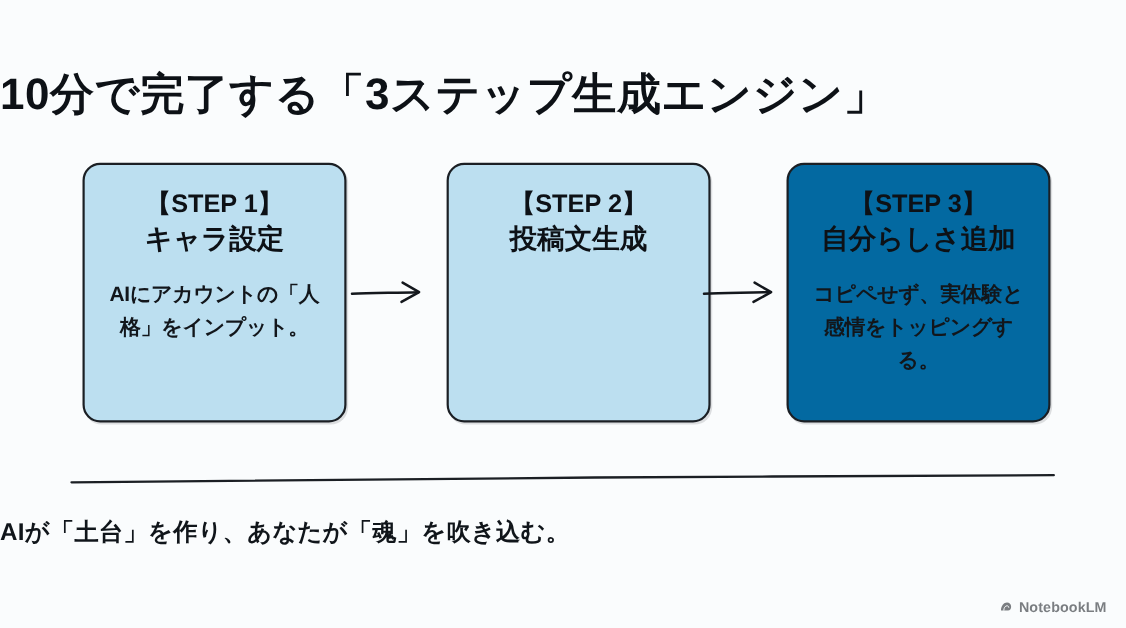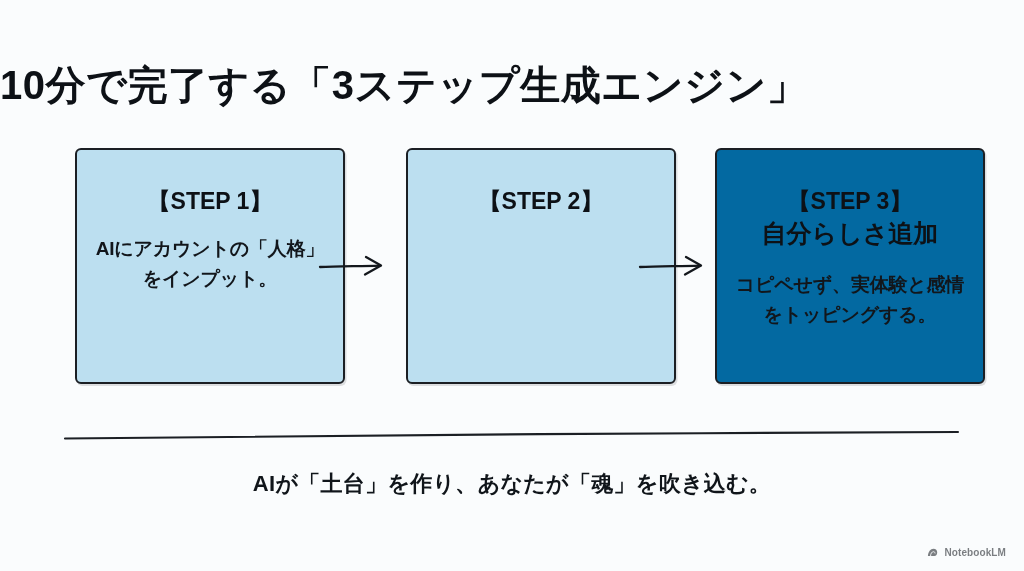--- a/index.html
+++ b/index.html
@@ -40,26 +40,26 @@
     position: absolute;
     left: 0;
     top: 148px;
     width: 1024px;
     height: 238px;
   }
 
   .step-box {
     position: absolute;
     top: 0;
-    width: 270px;
+    width: 240px;
     height: 236px;
     box-sizing: border-box;
     border: 2.5px solid #1b1f24;
-    border-radius: 6px;
-    padding: 38px 16px 0 16px;
+    border-radius: 16px;
+    padding: 22px 16px 0 16px;
     box-shadow: 1.5px 2px 0 rgba(20,24,30,0.13);
   }
   .step-box.blue   { background: #bcdff0; }
   .step-box.orange { background: #0369a1; }
 
   #box-1 { left: 75px; }
   #box-2 { left: 406px; }
   #box-3 { left: 715px; }
 
   .step-tag {
@@ -107,61 +107,62 @@
     width: 900px;
     height: 20px;
   }
 
   
   #footer-text {
     position: absolute;
     left: 0;
     top: 469px;
     width: 1024px;
-    text-align: center;
     font-size: 22px;
     font-weight: 700;
     color: #10151a;
     letter-spacing: 0.3px;
     white-space: nowrap;
   }
 
   
   #watermark {
     position: absolute;
     right: 18px;
     bottom: 12px;
     display: flex;
     align-items: center;
     gap: 5px;
     opacity: 0.62;
   }
   #watermark .wm-label {
-    font-size: 10px;
+    font-size: 13px;
     font-weight: 600;
     color: #2c3136;
     letter-spacing: 0.1px;
   }
 </style>
 </head>
 <body>
 
 <div id="slide">
 
   <div id="title">10分で完了する「3ステップ生成エンジン」</div>
 
   <div id="steps">
 
     <div class="step-box blue" id="box-1">
       <div class="step-tag">【STEP 1】</div>
+      <div class="step-name">キャラ設定</div>
       <div class="step-desc">AIにアカウントの「人格」をインプット。</div>
     </div>
 
     <div class="step-box blue" id="box-2">
       <div class="step-tag">【STEP 2】</div>
+      <div class="step-name">投稿文生成</div>
     </div>
 
     <div class="step-box orange" id="box-3">
       <div class="step-tag">【STEP 3】</div>
       <div class="step-name">自分らしさ追加</div>
       <div class="step-desc">コピペせず、実体験と感情をトッピングする。</div>
     </div>
 
   </div>
 

